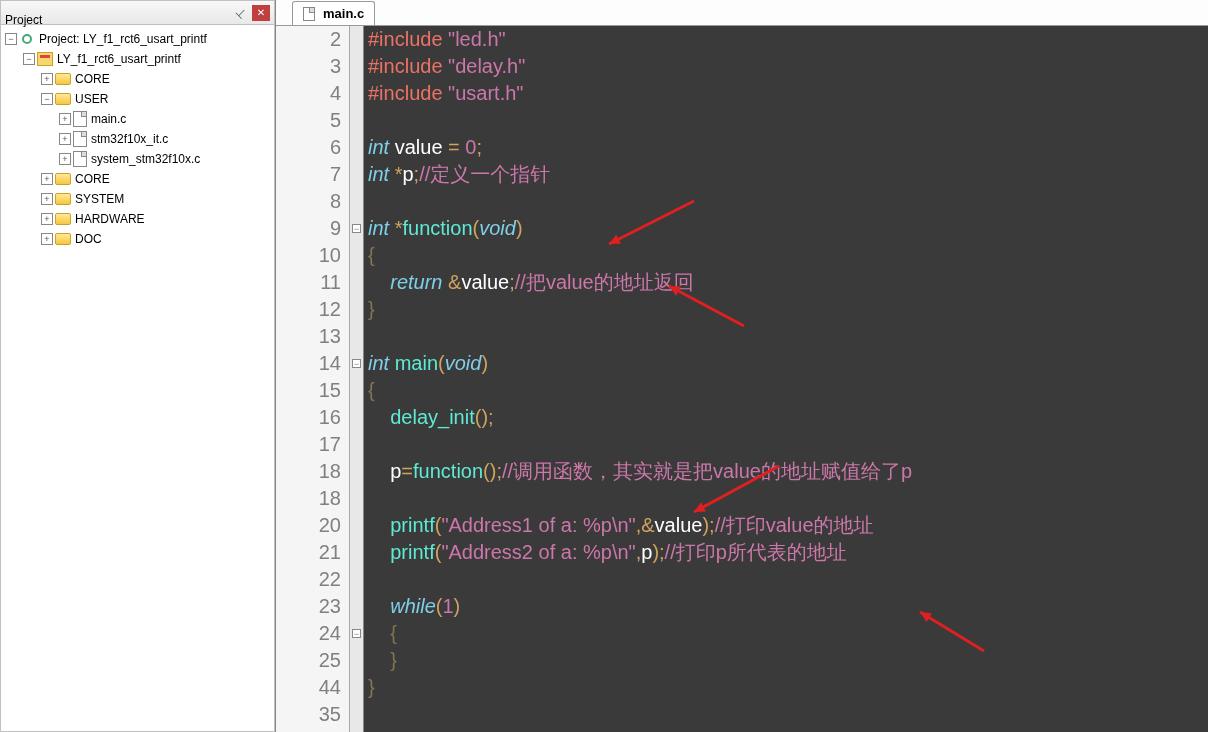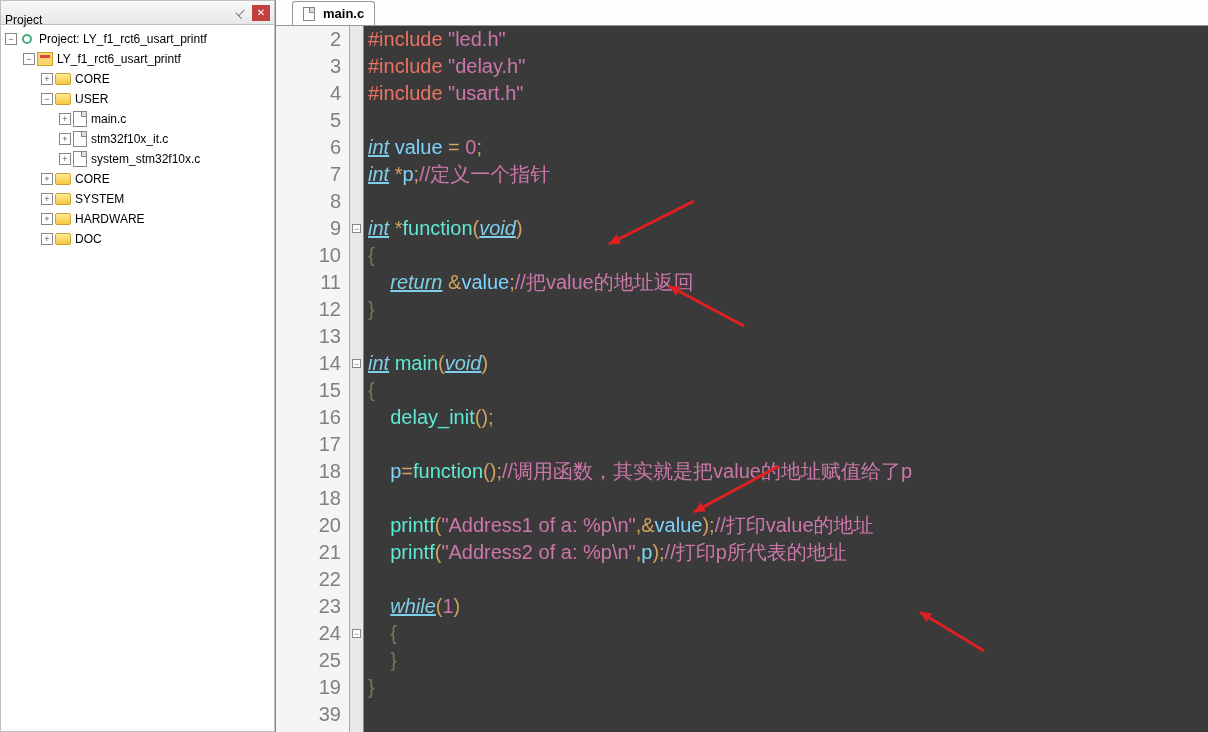--- a/index.html
+++ b/index.html
@@ -29,28 +29,28 @@
 .tab-bar { height: 26px; background: #fdfdfd; display: flex; align-items: flex-end; padding-left: 16px; border-bottom: 1px solid #999; }
 .tab { display: flex; align-items: center; gap: 4px; height: 24px; padding: 0 10px; background: #fff; border: 1px solid #999; border-bottom: none; border-radius: 3px 3px 0 0; font-size: 13px; cursor: pointer; }
 .code-wrap { flex:1; display:flex; background:#3a3a3a; overflow:hidden; }
 .gutter { width: 74px; background:#f5f5f5; border-right:1px solid #aaa; font-family: Consolas, monospace; font-size:20px; color:#808080; text-align:right; padding-right:8px; }
 .gutter .ln { height:27px; line-height:27px; }
 .fold-col { width:14px; background:#e8e8e8; border-right:1px solid #888; }
 .fold-col .fm { height:27px; display:flex; align-items:center; justify-content:center; color:#888; font-size:9px; }
 .fold-col .fm .box { width:9px; height:9px; border:1px solid #888; background:#fff; display:flex; align-items:center; justify-content:center; }
 .code { flex:1; font-family: Consolas, "Courier New", monospace; font-size:20px; position: relative; }
 .code .line { height:27px; line-height:27px; white-space: pre; padding-left:4px; color:#f6d49b; }
-.kw { color:#7fcfe9; font-style: italic; text-decoration: underline; }
+.kw { color:#7fcfe9; font-style: italic; }
 .pre { color:#ed7265; }
 .str { color:#cc77aa; }
 .num { color:#cc77aa; }
 .cmt { color:#cc77aa; }
 .punc { color:#cfa35e; }
 .fn { color:#5eead4; }
-.id { color:#7dd3fc; }
+.id { color:#ffffff; }
 .brace { color:#847552; }
 
 
 .arrow { position: absolute; pointer-events: none; }
 .arrow svg { overflow: visible; }
 </style>
 </head>
 <body>
 
 <div class="project-panel">
@@ -146,22 +146,22 @@
         <div class="ln">16</div>
         <div class="ln">17</div>
         <div class="ln">18</div>
         <div class="ln">18</div>
         <div class="ln">20</div>
         <div class="ln">21</div>
         <div class="ln">22</div>
         <div class="ln">23</div>
         <div class="ln">24</div>
         <div class="ln">25</div>
-        <div class="ln">19</div>
-        <div class="ln">39</div>
+        <div class="ln">44</div>
+        <div class="ln">35</div>
       </div>
     <div class="fold-col" id="foldcol">
         <div class="fm"></div>
         <div class="fm"></div>
         <div class="fm"></div>
         <div class="fm"></div>
         <div class="fm"></div>
         <div class="fm"></div>
         <div class="fm"></div>
         <div class="fm">

